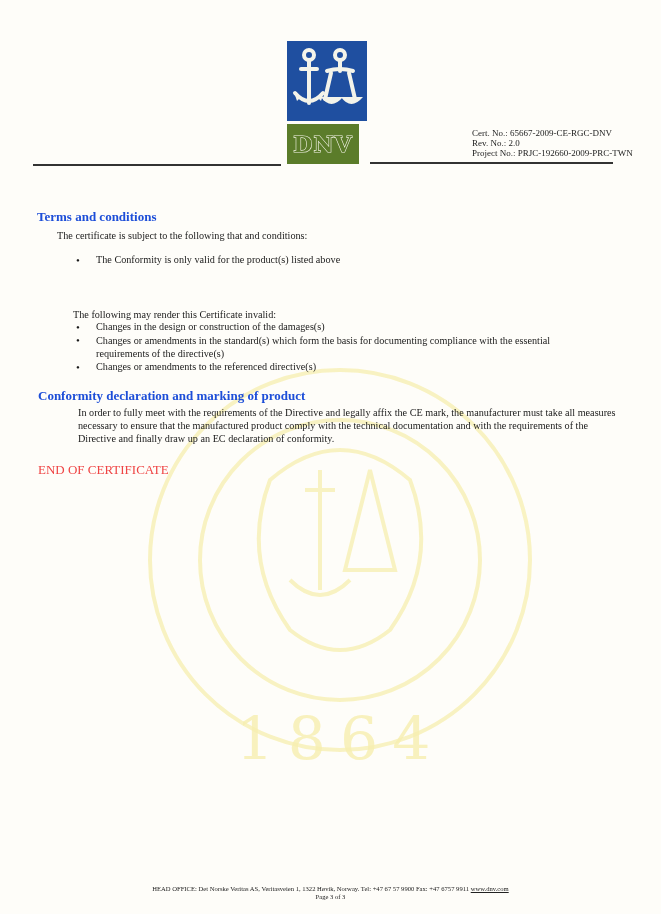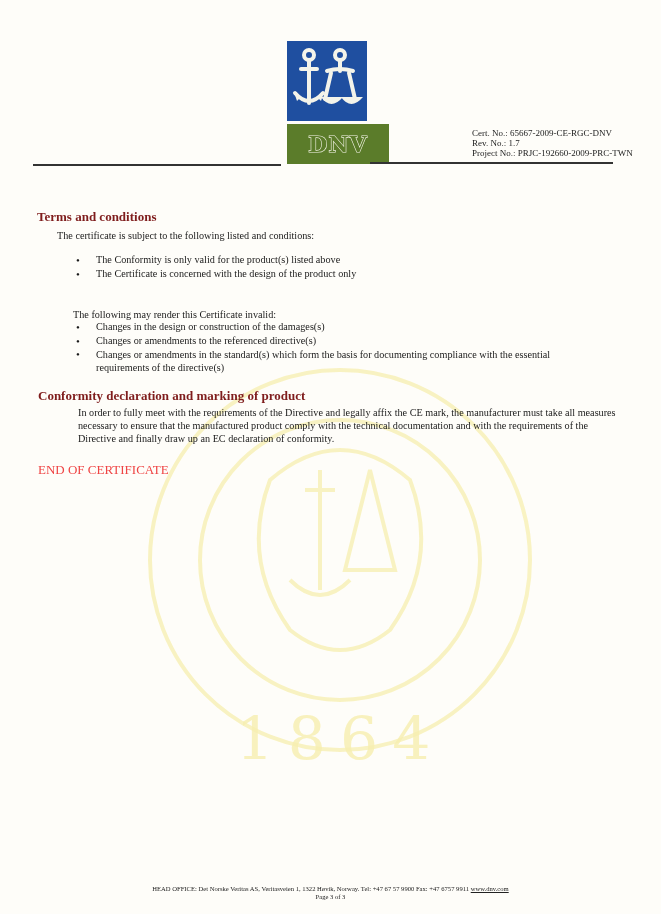--- a/index.html
+++ b/index.html
@@ -5,28 +5,28 @@
   html, body { margin:0; padding:0; }
   body {
     width:661px; height:914px; position:relative; overflow:hidden;
     background:#fefdf9;
     font-family:"Liberation Serif", "DejaVu Serif", serif;
     color:#1a1a1a;
   }
   .watermark { position:absolute; left:120px; top:360px; width:440px; height:440px; pointer-events:none; }
   .logo { position:absolute; left:287px; top:41px; width:80px; }
   .logo-top { width:80px; height:80px; background:#1f4fa0; position:relative; }
-  .logo-bottom { width:102px; height:40px; margin-top:3px; background:#5b7c2a; display:flex; align-items:center; justify-content:center; }
+  .logo-bottom { width:72px; height:40px; margin-top:3px; background:#5b7c2a; display:flex; align-items:center; justify-content:center; }
   .logo-text {
     font-family:"DejaVu Serif", serif; font-weight:bold; font-size:22px; letter-spacing:1px;
     color:#5b7c2a; -webkit-text-stroke:1.2px #f3f3e6; paint-order:stroke fill;
   }
   .rule { position:absolute; height:1.5px; background:#333; }
   .cert-info { position:absolute; left:428px; top:128px; font-size:9px; line-height:10px; color:#222;margin-left:44px; }
-  .h { position:absolute; font-weight:bold; font-size:13px; color:#7f1d1d; }
+  .h { position:absolute; font-weight:bold; font-size:13px; color:#1d4ed8; }
   .p { position:absolute; font-size:10.2px; line-height:13px; color:#1a1a1a; }
   ul.b { position:absolute; margin:0; padding:0; list-style:none; font-size:10.2px; line-height:14px; }
   ul.b li { position:relative; padding-left:20px; }
   ul.b li::before { content:"\2022"; position:absolute; left:0; top:0; font-size:11px; }
   .end { position:absolute; left:38px; top:462px; font-size:13px; color:#ef4444; }
   .footer { position:absolute; left:0; width:661px; top:885px; text-align:center; font-size:6.6px; line-height:8px; color:#222; }
   .footer a { color:#222; text-decoration:underline; }
 </style>
 </head>
 <body>
@@ -64,36 +64,35 @@
   <div class="logo-bottom">
     <span class="logo-text">DNV</span>
   </div>
 </div>
 
 <div class="rule" style="left:33px; top:164px; width:248px;"></div>
 <div class="rule" style="left:370px; top:162px; width:243px;"></div>
 
 <div class="cert-info">
   <div>Cert. No.: 65667-2009-CE-RGC-DNV</div>
-  <div>Rev. No.: 1.7</div>
+  <div>Rev. No.: 2.0</div>
   <div>Project No.: PRJC-192660-2009-PRC-TWN</div>
 </div>
 
 <div class="h" style="left:37px; top:209px;">Terms and conditions</div>
-<div class="p" style="left:57px; top:229px;">The certificate is subject to the following listed and conditions:</div>
+<div class="p" style="left:57px; top:229px;">The certificate is subject to the following that and conditions:</div>
 <ul class="b" style="left:76px; top:253px; width:540px;">
   <li>The Conformity is only valid for the product(s) listed above</li>
-  <li>The Certificate is concerned with the design of the product only</li>
 </ul>
 
 <div class="p" style="left:38px; top:308px;margin-left:35px;">The following may render this Certificate invalid:</div>
 <ul class="b" style="left:76px; top:320px; width:520px;">
   <li>Changes in the design or construction of the damages(s)</li>
+  <li style="line-height:13px;">Changes or amendments in the standard(s) which form the basis for documenting compliance with the essential requirements of the directive(s)</li>
   <li>Changes or amendments to the referenced directive(s)</li>
-  <li style="line-height:13px;">Changes or amendments in the standard(s) which form the basis for documenting compliance with the essential requirements of the directive(s)</li>
 </ul>
 
 <div class="h" style="left:38px; top:388px;">Conformity declaration and marking of product</div>
 <div class="p" style="left:78px; top:406px; width:540px;">In order to fully meet with the requirements of the Directive and legally affix the CE mark, the manufacturer must take all measures necessary to ensure that the manufactured product comply with the technical documentation and with the requirements of the Directive and finally draw up an EC declaration of conformity.</div>
 
 <div class="end">END OF CERTIFICATE</div>
 
 <div class="footer">
   <div>
     <span>HEAD OFFICE: Det Norske Veritas AS, Veritasveien 1, 1322 Høvik, Norway. Tel: +47 67 57 9900 Fax: +47 6757 9911</span>

